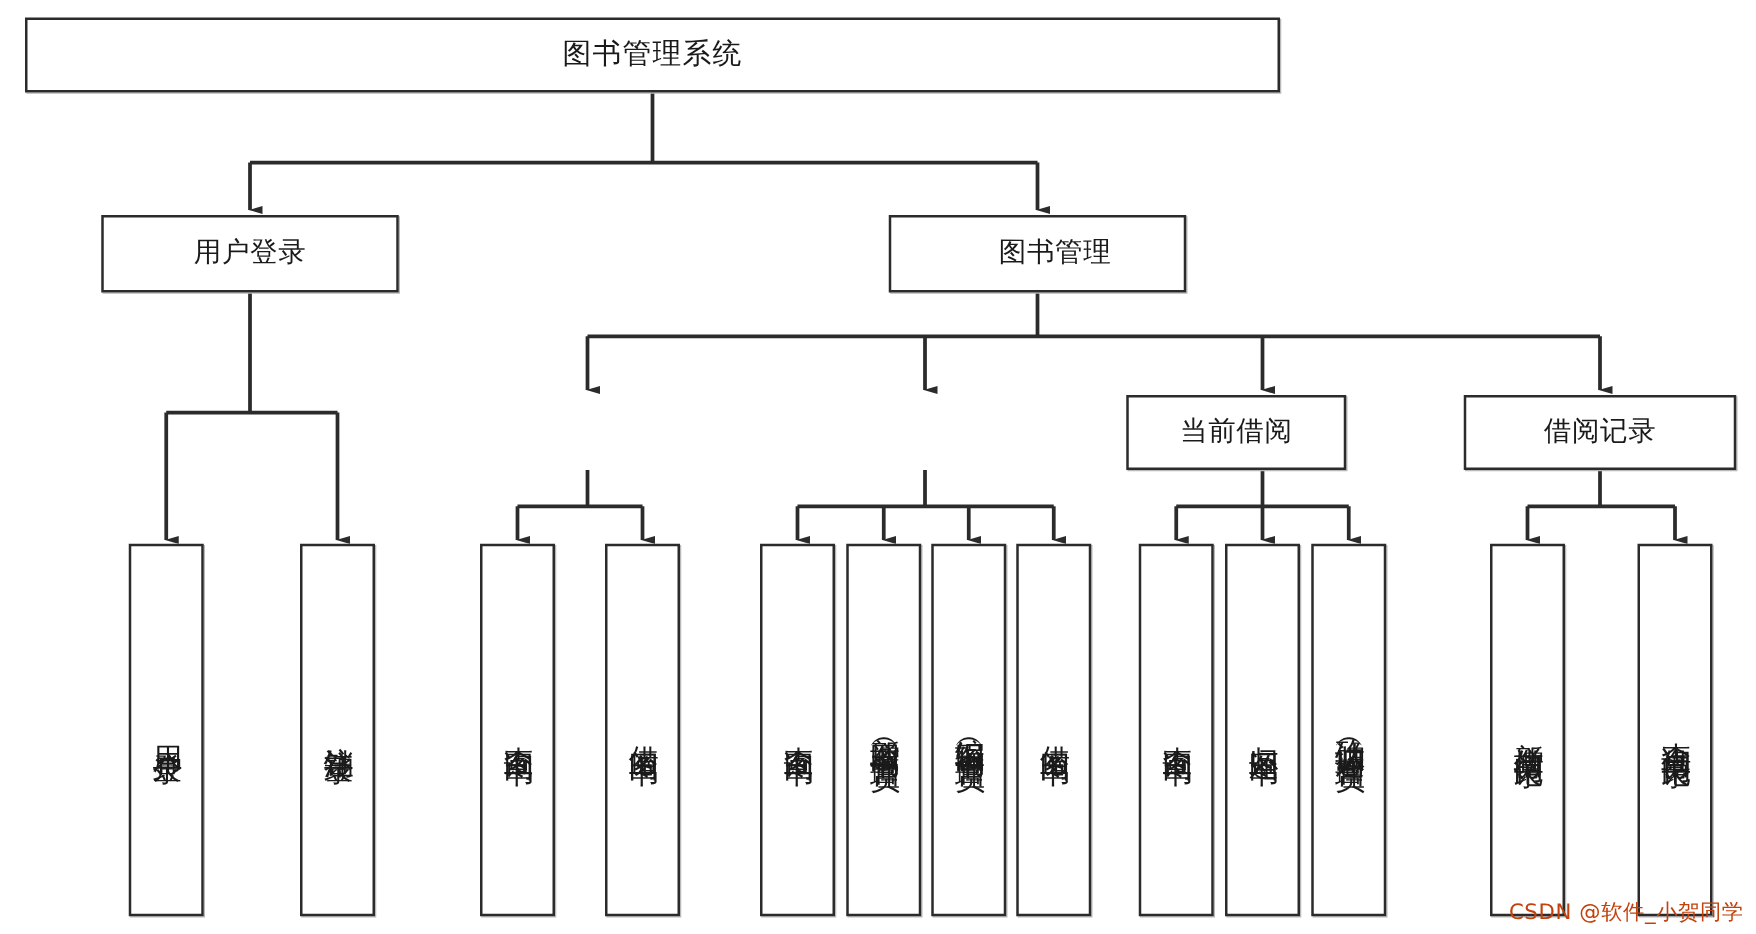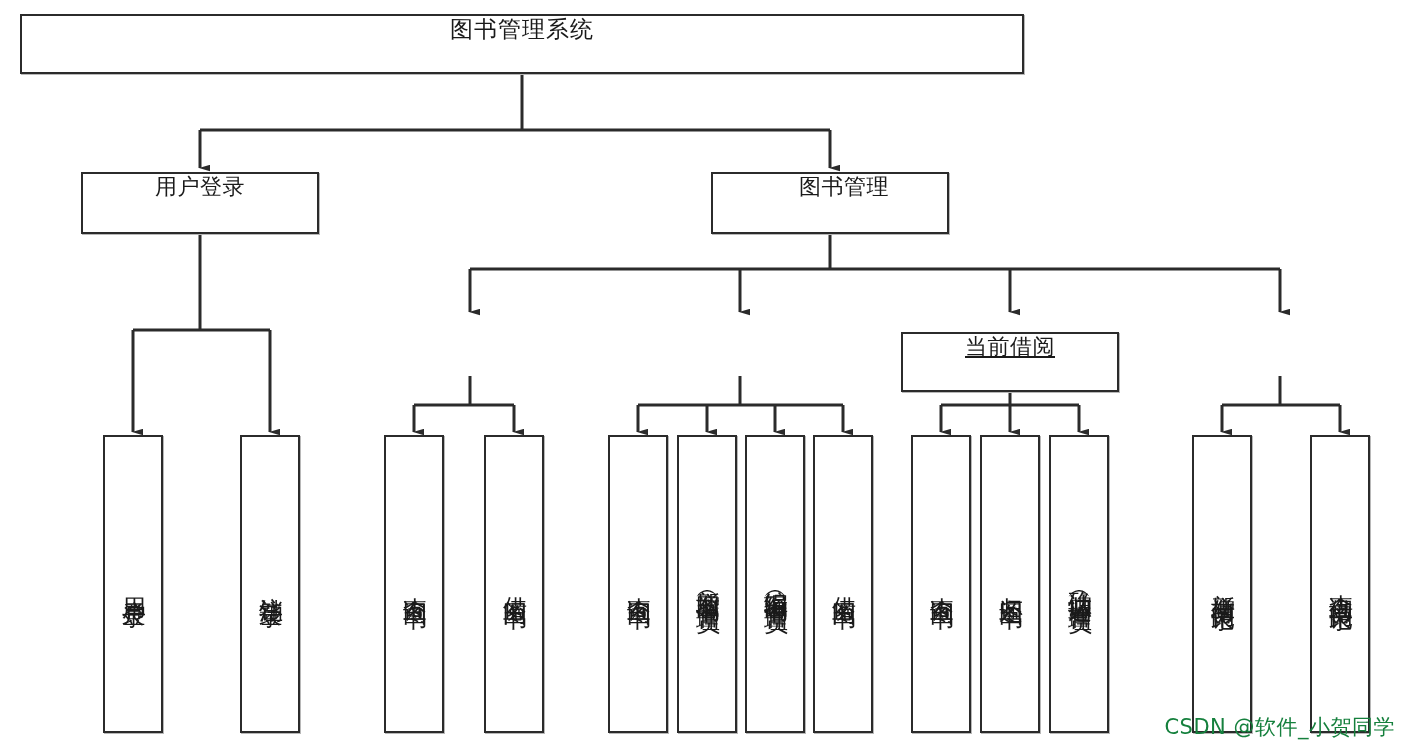--- a/index.html
+++ b/index.html
@@ -29,20 +29,21 @@
     width: 1405px;
     height: 747px;
     pointer-events: none;
   }
   .node {
     position: absolute;
     box-sizing: border-box;
     background: #ffffff;
     border: 2px solid #2b2b2b;
     display: flex;
+    align-items: center;
     justify-content: center;
     color: #1a1a1a;
     box-shadow: 1px 1px 0 #b8b8b8;
   }
   .node .label {
     display: block;
     text-align: center;
     line-height: 1.18;
     white-space: pre;
   }
@@ -64,22 +65,22 @@
     text-orientation: upright;
     font-size: 24px;
     line-height: 1.08;
     letter-spacing: 3px;
     max-height: 100%;
   }
   #watermark {
     position: absolute;
     right: 10px;
     bottom: 6px;
-    font-size: 21px;
-    color: #15803d;
+    font-size: 17px;
+    color: #c2410c;
     letter-spacing: 0.5px;
     user-select: none;
     white-space: pre;
   }
 </style>
 </head>
 <body>
 
 <div id="diagram-root">
 
@@ -137,22 +138,25 @@
     <span class="label">图书管理系统</span>
   </div>
 
   <div class="node horizontal" style="left:81px; top:172px; width:238px; height:62px;">
     <span class="label">用户登录</span>
   </div>
   <div class="node horizontal" style="left:711px; top:172px; width:238px; height:62px;padding-left:28px;">
     <span class="label">图书管理</span>
   </div>
 
-  <div class="node horizontal" style="left:901px; top:332px; width:218px; height:60px;text-decoration:underline;">
+  <div class="node horizontal" style="left:901px; top:316px; width:176px; height:60px;">
     <span class="label">当前借阅</span>
+  </div>
+  <div class="node horizontal" style="left:1171px; top:316px; width:218px; height:60px;">
+    <span class="label">借阅记录</span>
   </div>
 
   <div class="node vertical" style="left:103px; top:435px; width:60px; height:298px;">
     <span class="label">用户登录</span>
   </div>
   <div class="node vertical" style="left:240px; top:435px; width:60px; height:298px;">
     <span class="label">注销登录</span>
   </div>
 
   <div class="node vertical" style="left:384px; top:435px; width:60px; height:298px;">

